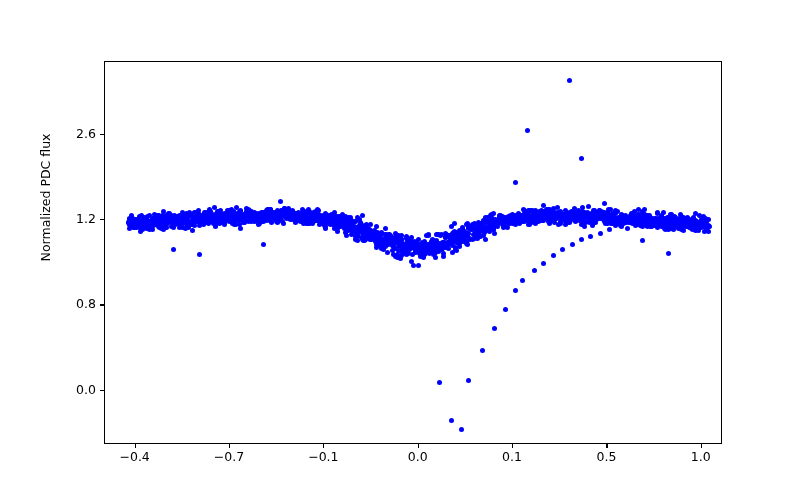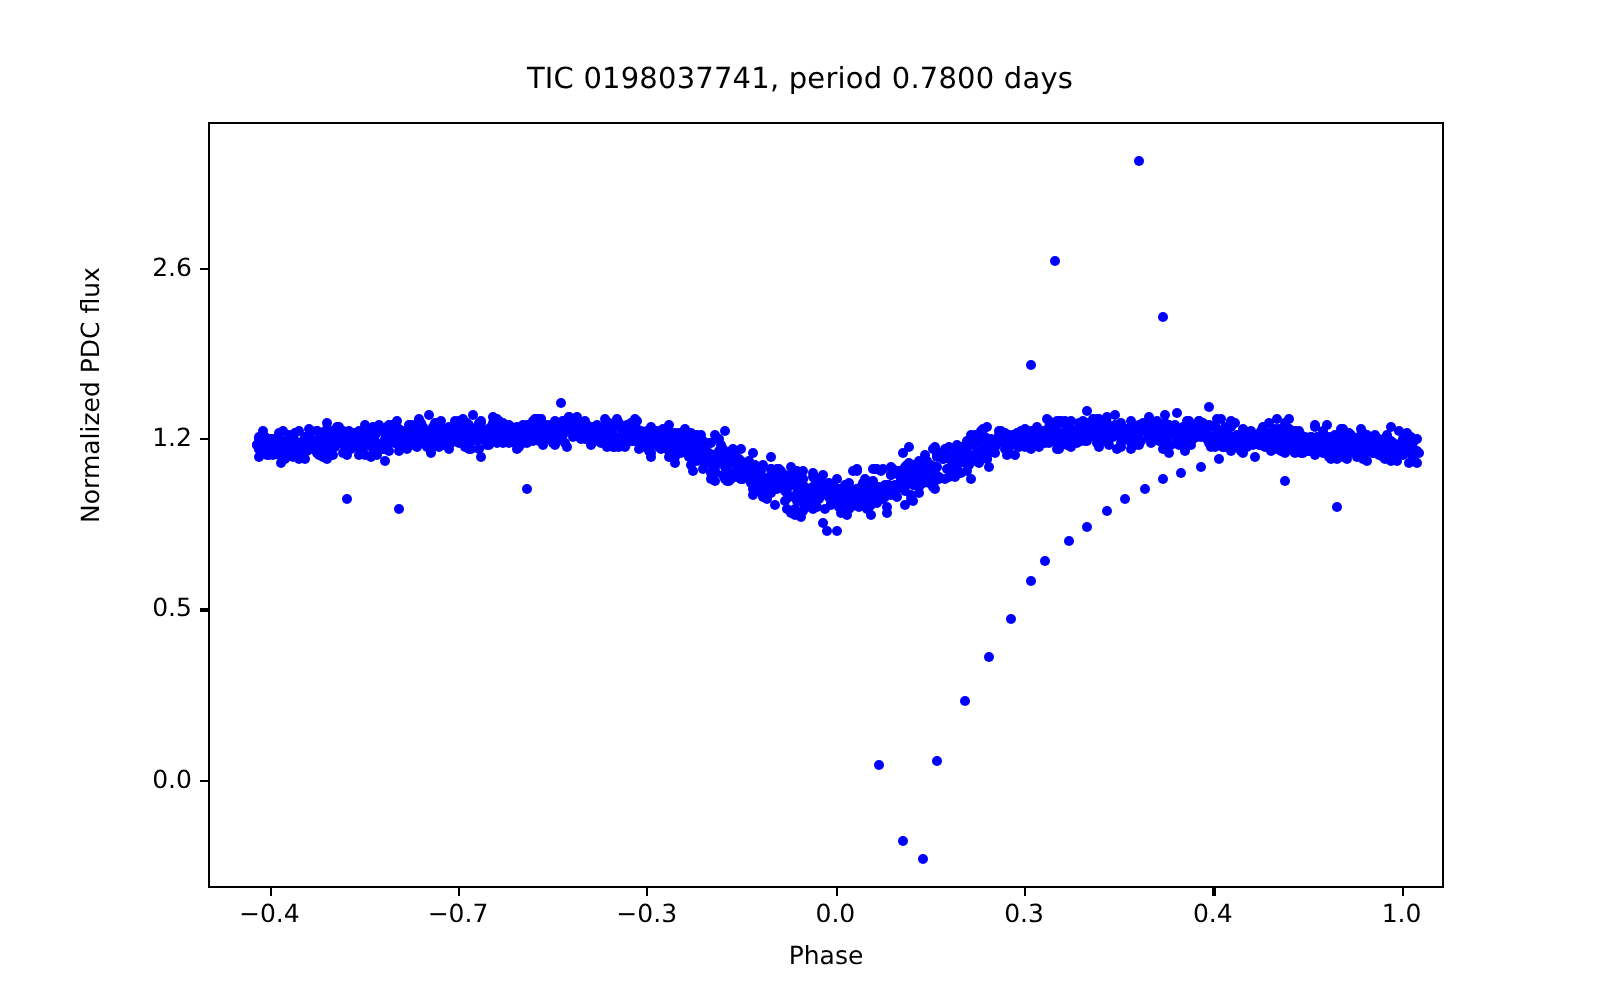--- a/index.html
+++ b/index.html
@@ -107,21 +107,20 @@
     color: #000000;
     transform: rotate(-90deg);
     transform-origin: center center;
   }
 </style>
 </head>
 <body>
 
 <div id="figure">
 
-  <div id="plot-title">TIC 0198037741, period 0.7800 days</div>
 
   <div id="axes-frame">
     <div id="points-layer">
         <div class="pt" style="left: 24.043px; top: 166.143px;"></div>
         <div class="pt" style="left: 23.9566px; top: 160.031px;"></div>
         <div class="pt" style="left: 23.6835px; top: 160.983px;"></div>
         <div class="pt" style="left: 24.3346px; top: 157.871px;"></div>
         <div class="pt" style="left: 24.3216px; top: 162.293px;"></div>
         <div class="pt" style="left: 24.1783px; top: 162.973px;"></div>
         <div class="pt" style="left: 24.4623px; top: 156.982px;"></div>
@@ -2148,37 +2147,36 @@
         <div class="pt" style="left: 313.718px; top: 203.416px;"></div>
       </div>
   </div>
 
   <div id="x-ticks">
       <div class="tick-x" style="left: 134.664px;"></div>
       <div class="ticklabel-x" style="left: 134.664px;">−0.4</div>
       <div class="tick-x" style="left: 229.015px;"></div>
       <div class="ticklabel-x" style="left: 229.015px;">−0.7</div>
       <div class="tick-x" style="left: 323.366px;"></div>
-      <div class="ticklabel-x" style="left: 323.366px;">−0.3</div>
+      <div class="ticklabel-x" style="left: 323.366px;">−0.1</div>
       <div class="tick-x" style="left: 417.718px;"></div>
       <div class="ticklabel-x" style="left: 417.718px;">0.0</div>
       <div class="tick-x" style="left: 512.069px;"></div>
-      <div class="ticklabel-x" style="left: 512.069px;">0.3</div>
+      <div class="ticklabel-x" style="left: 512.069px;">0.1</div>
       <div class="tick-x" style="left: 606.42px;"></div>
-      <div class="ticklabel-x" style="left: 606.42px;">0.4</div>
+      <div class="ticklabel-x" style="left: 606.42px;">0.5</div>
       <div class="tick-x" style="left: 700.771px;"></div>
       <div class="ticklabel-x" style="left: 700.771px;">1.0</div>
     </div>
   <div id="y-ticks">
       <div class="tick-y" style="top: 389.529px;"></div>
       <div class="ticklabel-y" style="top: 389.529px;">0.0</div>
       <div class="tick-y" style="top: 304.418px;"></div>
-      <div class="ticklabel-y" style="top: 304.418px;">0.5</div>
+      <div class="ticklabel-y" style="top: 304.418px;">0.8</div>
       <div class="tick-y" style="top: 219.307px;"></div>
       <div class="ticklabel-y" style="top: 219.307px;">1.2</div>
       <div class="tick-y" style="top: 134.196px;"></div>
       <div class="ticklabel-y" style="top: 134.196px;">2.6</div>
     </div>
 
-  <div id="xlabel">Phase</div>
   <div id="ylabel">Normalized PDC flux</div>
 
 </div>
 
 </body></html>

